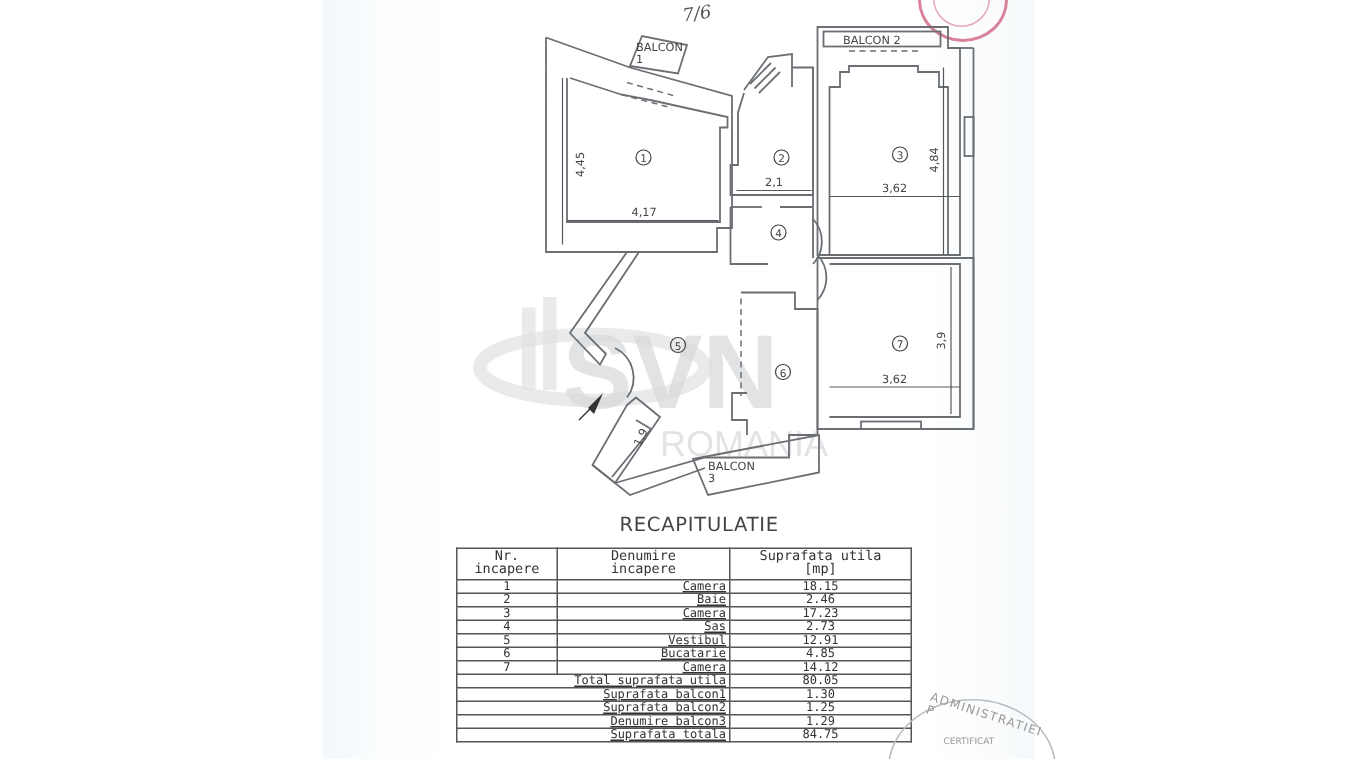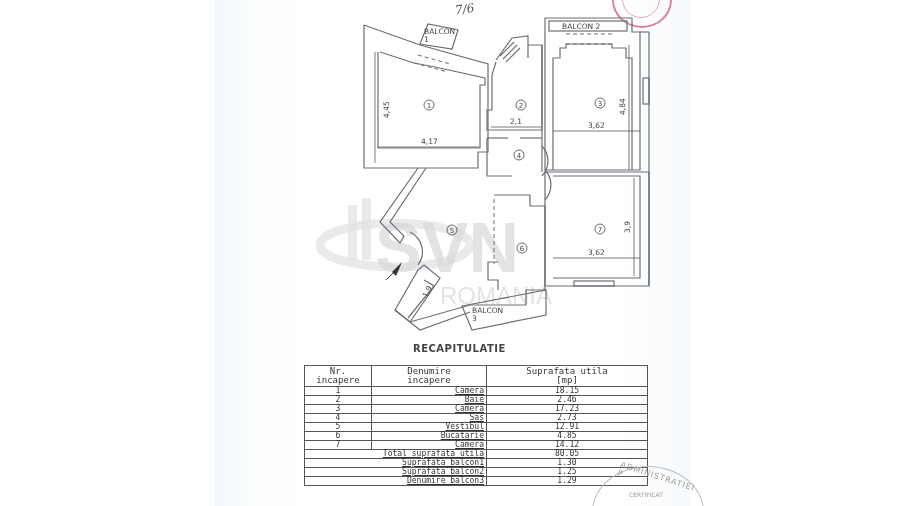--- a/index.html
+++ b/index.html
@@ -8,22 +8,22 @@
   .page-tint { position:absolute; left:215px; top:0; width:475px; height:506px;
                background:linear-gradient(90deg,#f4f8fb 0%,#fbfdfe 8%,#ffffff 20%,#ffffff 85%,#f6f9fb 100%); }
   svg.plan { position:absolute; left:0; top:0; }
   .wall { fill:none; stroke:#6b6f74; stroke-width:1.2; }
   .dim { stroke:#55595e; stroke-width:0.8; fill:none; }
   .dash { stroke:#6b6f74; stroke-width:1; stroke-dasharray:4 3; fill:none; }
   .lbl { font-family:"DejaVu Sans", sans-serif; font-size:7.5px; fill:#444; }
   .roomnum { font-family:"DejaVu Sans", sans-serif; font-size:7px; fill:#444; text-anchor:middle; }
   .wm { font-family:"Liberation Sans", sans-serif; fill:#d6d8da; opacity:.7; }
   .title { position:absolute; left:413px; top:343px; font-family:"DejaVu Sans", sans-serif;
-           font-size:10px; color:#444; letter-spacing:.5px;font-weight:bold; }
-  table.recap { position:absolute; left:304px; top:365px; width:344px; border-collapse:collapse;
+           font-size:13px; color:#444; letter-spacing:.5px; }
+  table.recap { position:absolute; left:304px; top:365px; width:304px; border-collapse:collapse;
                 font-family:"DejaVu Sans Mono", monospace; font-size:8px; color:#333; line-height:8px; }
   table.recap td, table.recap th { border:1px solid #555; padding:0 2px; }
   table.recap th { font-weight:normal; font-size:9px; line-height:9px; padding:1px 2px; }
   table.recap td { height:7.4px; }
   .c-nr { width:62px; text-align:center; }
   .c-name { width:110px; text-align:right; text-decoration:underline; }
   .c-area { text-align:center; }
   .sum td.c-label { text-decoration:underline; padding-left:10px;text-align:right; }
   .note { position:absolute; left:455px; top:2px; font-family:"DejaVu Serif", serif; font-style:italic;
           font-size:12px; color:#555; transform:rotate(-8deg); }
@@ -202,19 +202,23 @@
         <td class="c-area">1.30</td>
       </tr>
     <tr class="sum">
         <td class="c-label" colspan="2">Suprafata balcon2</td>
         <td class="c-area">1.25</td>
       </tr>
     <tr class="sum">
         <td class="c-label" colspan="2">Denumire balcon3</td>
         <td class="c-area">1.29</td>
       </tr>
+    <tr class="sum">
+        <td class="c-label" colspan="2">Suprafata totala</td>
+        <td class="c-area">84.75</td>
+      </tr>
   </tbody>
 </table>
 
 <div class="stamp stamp-grey">
   <span class="st-top">ADMINISTRATIEI P</span>
   <span class="st-cert">CERTIFICAT</span>
 </div>
 
 </body></html>

